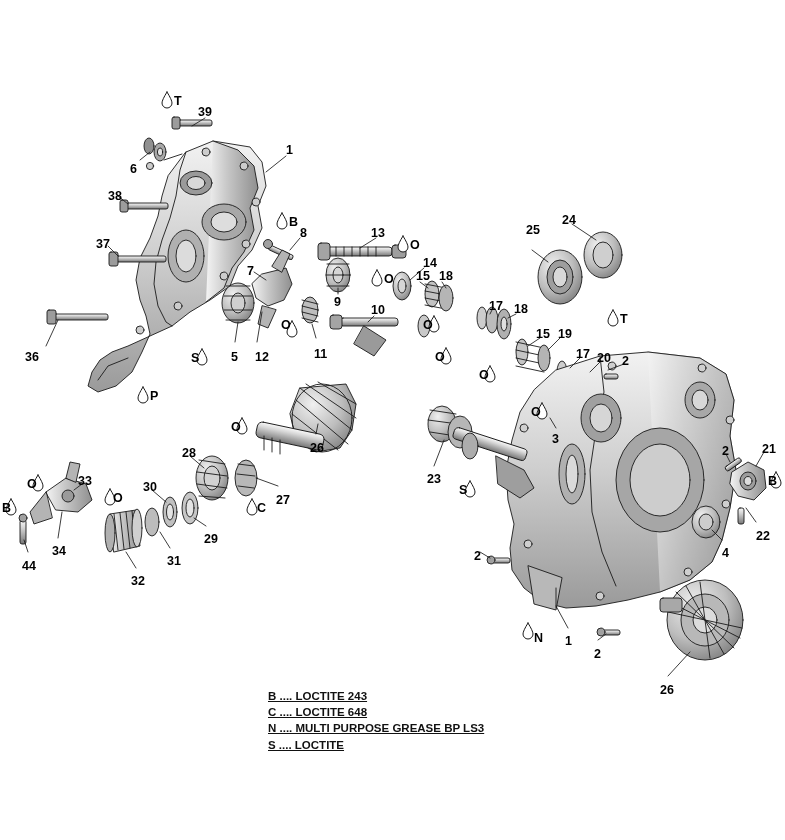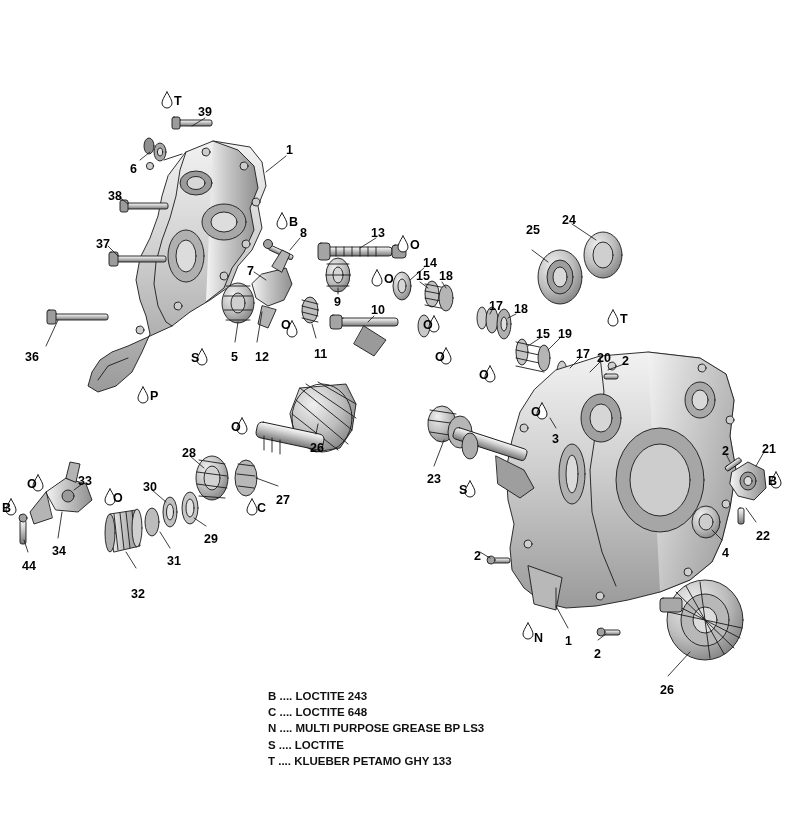--- a/index.html
+++ b/index.html
@@ -42,20 +42,21 @@
     top: 688px;
     width: 330px;
   }
   .legend-row {
     font-family: "Liberation Sans", sans-serif;
     font-size: 11.5px;
     font-weight: bold;
     color: #111111;
     line-height: 16.2px;
     white-space: nowrap;
+    text-decoration: underline;
   }
   .drop-letter {
     position: absolute;
     font-family: "Liberation Sans", sans-serif;
     font-size: 12.5px;
     font-weight: bold;
     color: #000;
   }
 </style>
 </head>
@@ -461,21 +462,21 @@
   <div class="callout-label" style="left:565px;top:635px">1</div>
   <div class="callout-label" style="left:594px;top:648px">2</div>
   <div class="callout-label" style="left:660px;top:684px">26</div>
   <div class="callout-label" style="left:427px;top:473px">23</div>
   <div class="callout-label" style="left:310px;top:442px">26</div>
   <div class="callout-label" style="left:182px;top:447px">28</div>
   <div class="callout-label" style="left:276px;top:494px">27</div>
   <div class="callout-label" style="left:143px;top:481px">30</div>
   <div class="callout-label" style="left:204px;top:533px">29</div>
   <div class="callout-label" style="left:167px;top:555px">31</div>
-  <div class="callout-label" style="left:131px;top:588px">32</div>
+  <div class="callout-label" style="left:131px;top:575px">32</div>
   <div class="callout-label" style="left:78px;top:475px">33</div>
   <div class="callout-label" style="left:52px;top:545px">34</div>
   <div class="callout-label" style="left:22px;top:560px">44</div>
 
   <div class="drop-letter" style="left:174px;top:94px">T</div>
   <div class="drop-letter" style="left:289px;top:215px">B</div>
   <div class="drop-letter" style="left:410px;top:238px">O</div>
   <div class="drop-letter" style="left:384px;top:272px">O</div>
   <div class="drop-letter" style="left:281px;top:318px">O</div>
   <div class="drop-letter" style="left:191px;top:351px">S</div>
@@ -492,16 +493,15 @@
   <div class="drop-letter" style="left:257px;top:501px">C</div>
   <div class="drop-letter" style="left:113px;top:491px">O</div>
   <div class="drop-letter" style="left:27px;top:477px">O</div>
   <div class="drop-letter" style="left:2px;top:501px">B</div>
 
   <div class="legend">
     <div class="legend-row">B .... LOCTITE 243</div>
     <div class="legend-row">C .... LOCTITE 648</div>
     <div class="legend-row">N .... MULTI PURPOSE GREASE BP LS3</div>
     <div class="legend-row">S .... LOCTITE</div>
-    <div class="legend-row">T .... KLUEBER PETAMO GHY 133</div>
   </div>
 
 </div>
 
 </body></html>

